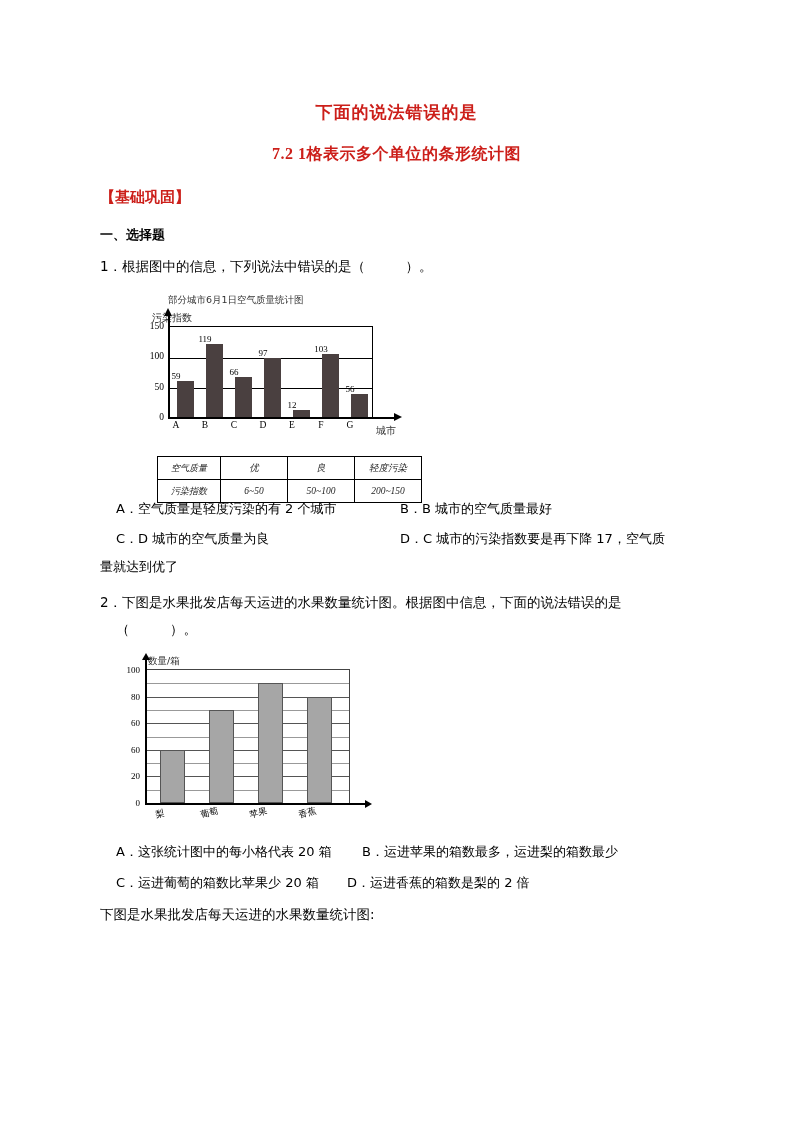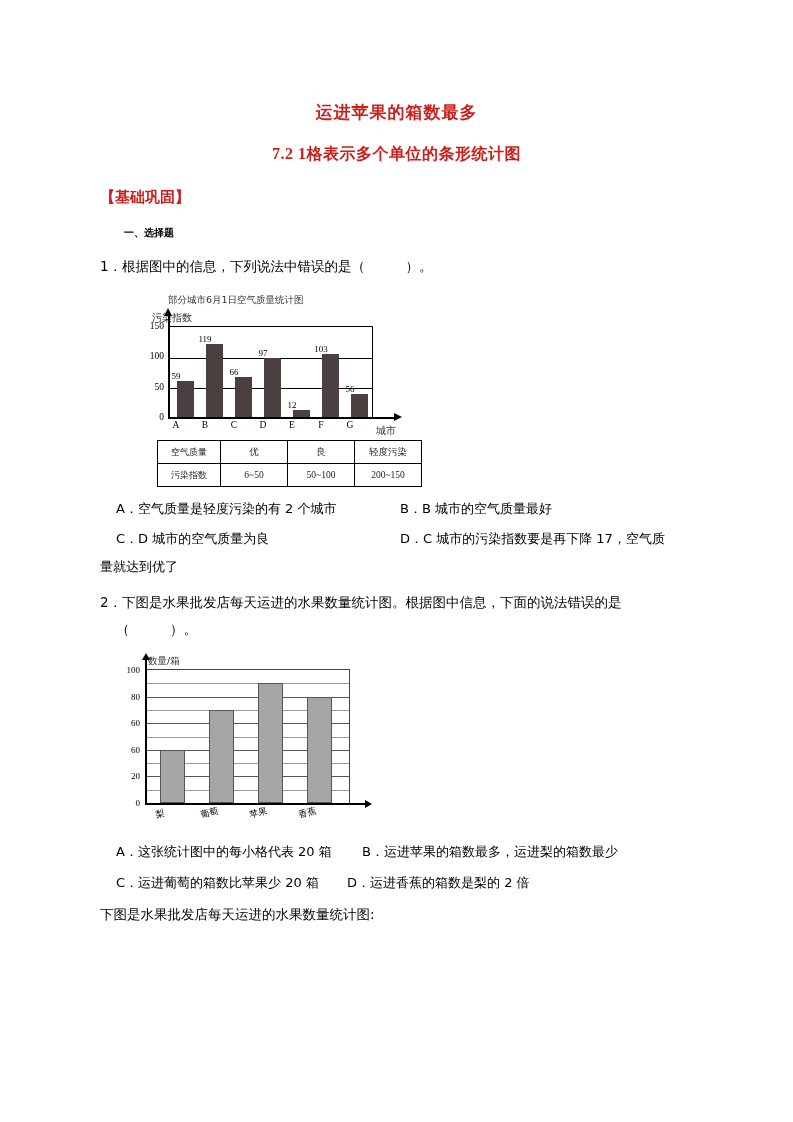--- a/index.html
+++ b/index.html
@@ -38,24 +38,23 @@
   }
   .section-head{
     position:absolute;left:100px;top:188px;
     color:#cc1f1a;
     font-size:15px;
     font-weight:bold;
     font-family:"DejaVu Sans","Liberation Sans",sans-serif;
   }
   .sub-head{
     position:absolute;left:100px;top:226px;
-    font-size:10px;
+    font-size:13px;
     font-weight:bold;
     font-family:"DejaVu Sans","Liberation Sans",sans-serif;
-    margin-left:24px;
   }
   .q-line{
     position:absolute;
     font-size:13.5px;
     font-family:"DejaVu Sans","Liberation Sans",sans-serif;
     color:#000;
     white-space:nowrap;
   }
   .opt-line{
     position:absolute;
@@ -147,25 +146,26 @@
   .c1-xlabel{
     position:absolute;left:236px;top:128px;
     font-size:10px;
     font-family:"DejaVu Sans","Liberation Sans",sans-serif;
     color:#333;
     white-space:nowrap;
   }
 
   
   .qtable{
-    position:absolute;left:157px;top:440px;
+    position:absolute;left:157px;top:456px;
     border-collapse:collapse;
     font-size:9px;
     font-family:"DejaVu Sans","Liberation Sans",sans-serif;
     color:#222;
+    font-style:italic;
   }
   .qtable td{
     border:1.1px solid #000;
     text-align:center;
     padding:3px 5px;
     height:16px;
   }
   .qtable td.lbl{width:52px;}
   .qtable td.v{width:56px;font-family:"Liberation Serif","DejaVu Serif",serif;font-size:9.5px;}
 
@@ -238,21 +238,21 @@
     white-space:nowrap;
     transform:rotate(-14deg);
     transform-origin:left top;
   }
 </style>
 </head>
 <body>
 
 <div class="page">
 
-  <div class="doc-title">运进苹果的箱数最多</div>
+  <div class="doc-title">下面的说法错误的是</div>
   <div class="doc-subtitle">7.2 1格表示多个单位的条形统计图</div>
   <div class="section-head">【基础巩固】</div>
   <div class="sub-head">一、选择题</div>
 
   <div class="q-line" style="left:100px;top:258px;">1．根据图中的信息，下列说法中错误的是（　　　）。</div>
 
   <div class="chart1">
     <div class="c1-title">部分城市6月1日空气质量统计图</div>
     <div class="c1-ylabel">污染指数</div>
 

